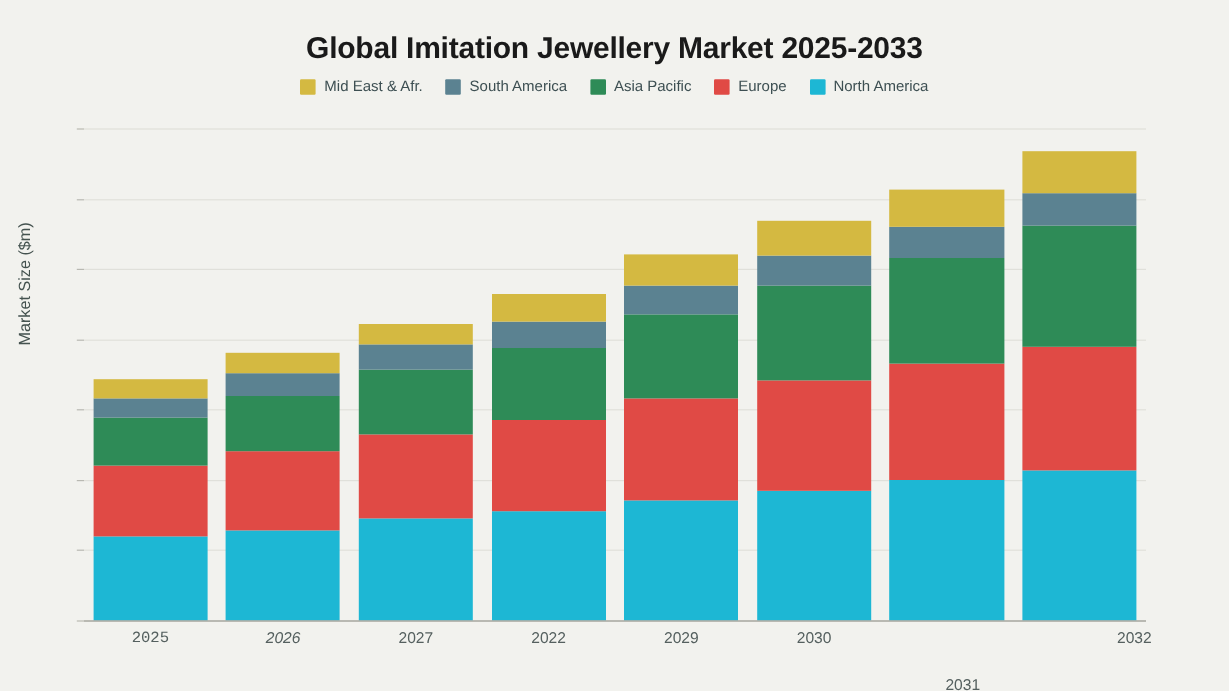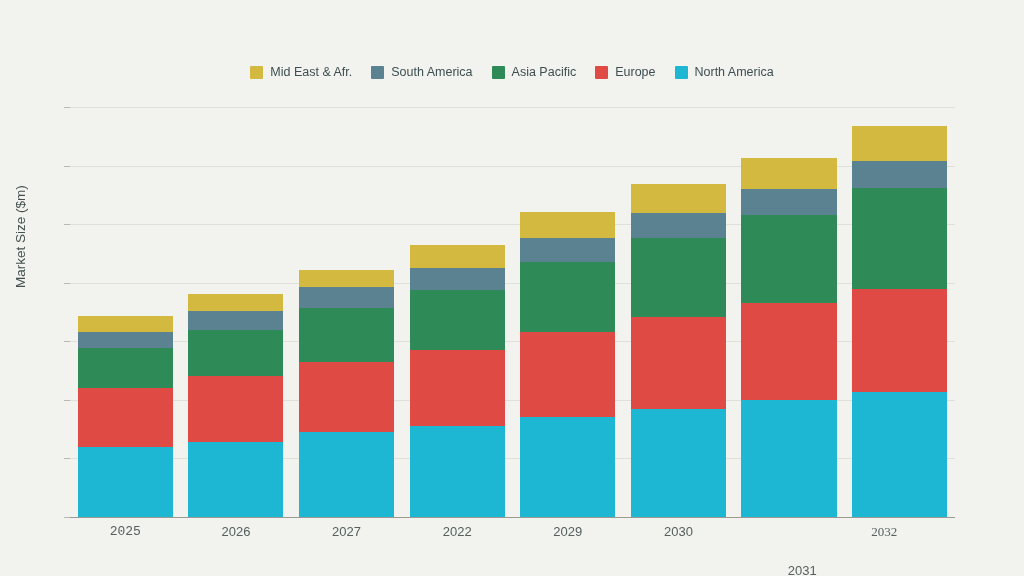--- a/index.html
+++ b/index.html
@@ -130,20 +130,21 @@
     text-align: center;
     font-size: 13px;
     color: #55605f;
   }
 </style>
 </head>
 <body>
 
 <div id="chart-root">
 
+  <div class="chart-title">Global Imitation Jewellery Market 2025-2033</div>
 
   <div class="legend">
     <div class="legend-item">
       <span class="legend-swatch" style="background:#D4B941"></span>
       <span class="legend-label">Mid East &amp; Afr.</span>
     </div>
     <div class="legend-item">
       <span class="legend-swatch" style="background:#5B8291"></span>
       <span class="legend-label">South America</span>
     </div>
@@ -239,23 +240,23 @@
           <div class="bar-seg" style="height: 26.9429px; bottom: 328.586px; background: rgb(91, 130, 145);"></div>
           <div class="bar-seg" style="height: 35.1429px; bottom: 355.529px; background: rgb(212, 185, 65);"></div>
         </div>
       </div>
     <div class="axis-line-x"></div>
   </div>
 
   <div id="ytick-labels"></div>
   <div id="xtick-labels">
       <div class="xtick-label" style="left: 70px; width: 110.625px; font-family: Liberation Mono, monospace;">2025</div>
-      <div class="xtick-label" style="left: 180.625px; width: 110.625px;">2026</div>
+      <div class="xtick-label" style="left: 180.625px; width: 110.625px; font-style: italic;">2026</div>
       <div class="xtick-label" style="left: 291.25px; width: 110.625px;">2027</div>
       <div class="xtick-label" style="left: 401.875px; width: 110.625px;">2022</div>
       <div class="xtick-label" style="left: 512.5px; width: 110.625px;">2029</div>
       <div class="xtick-label" style="left: 623.125px; width: 110.625px;">2030</div>
       <div class="xtick-label" style="left: 747px; width: 110.625px; margin-top: 39px;">2031</div>
-      <div class="xtick-label" style="left: 829px; width: 110.625px; font-family: Liberation Serif, serif;">2032</div>
+      <div class="xtick-label" style="left: 890px; width: 110.625px;">2032</div>
     </div>
 
 
 </div>
 
 </body></html>

